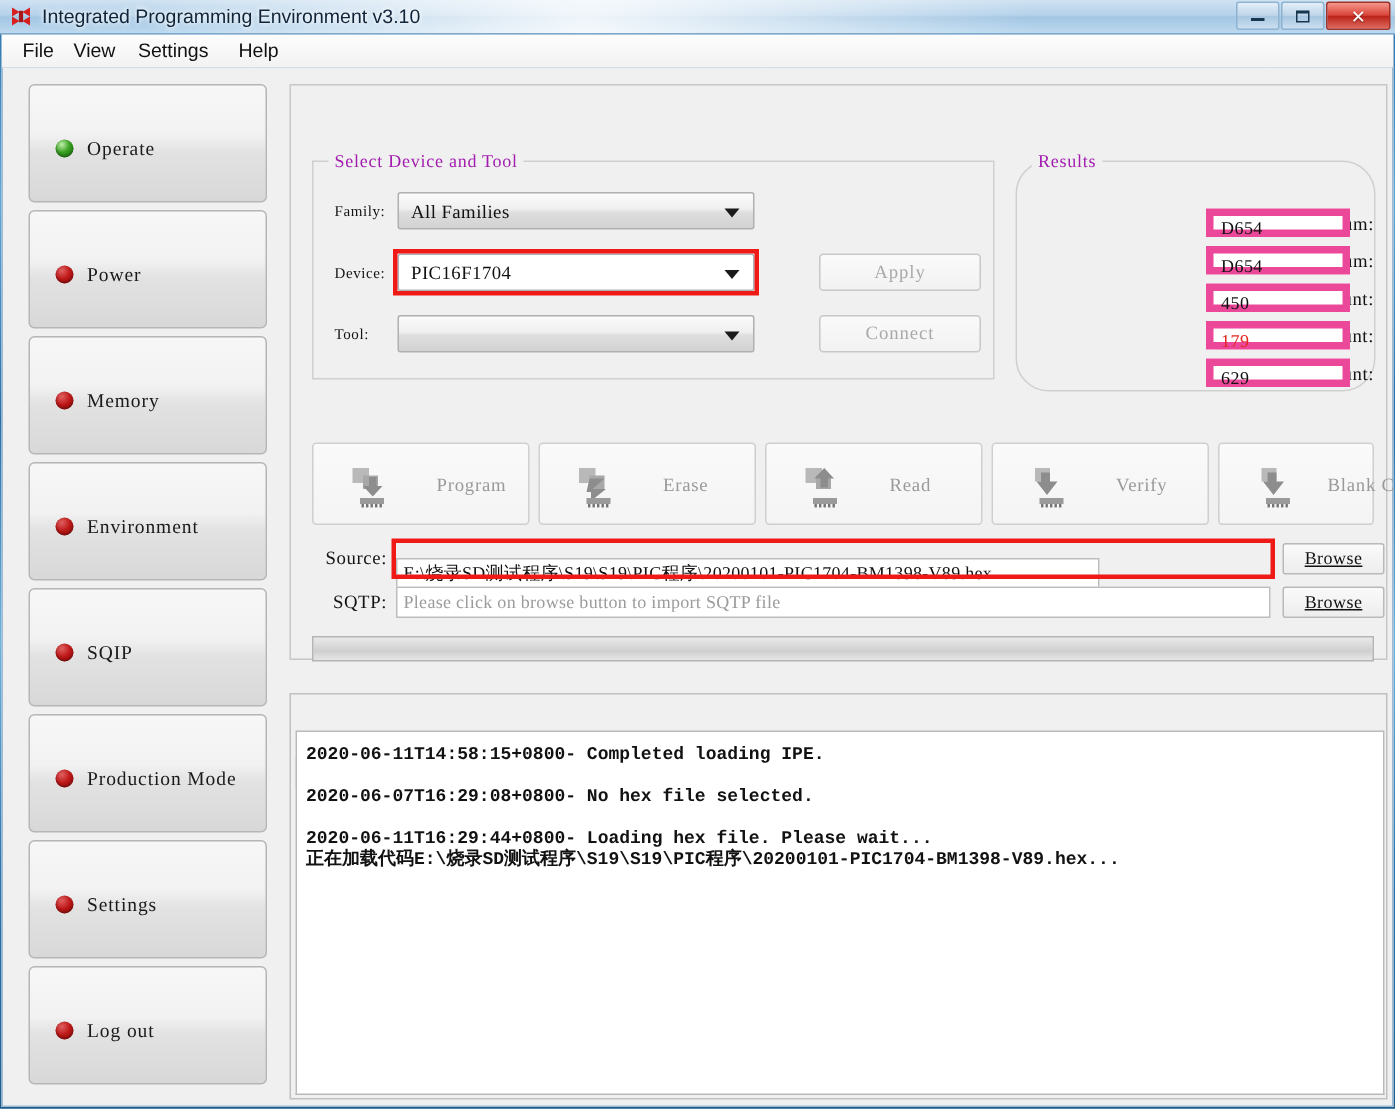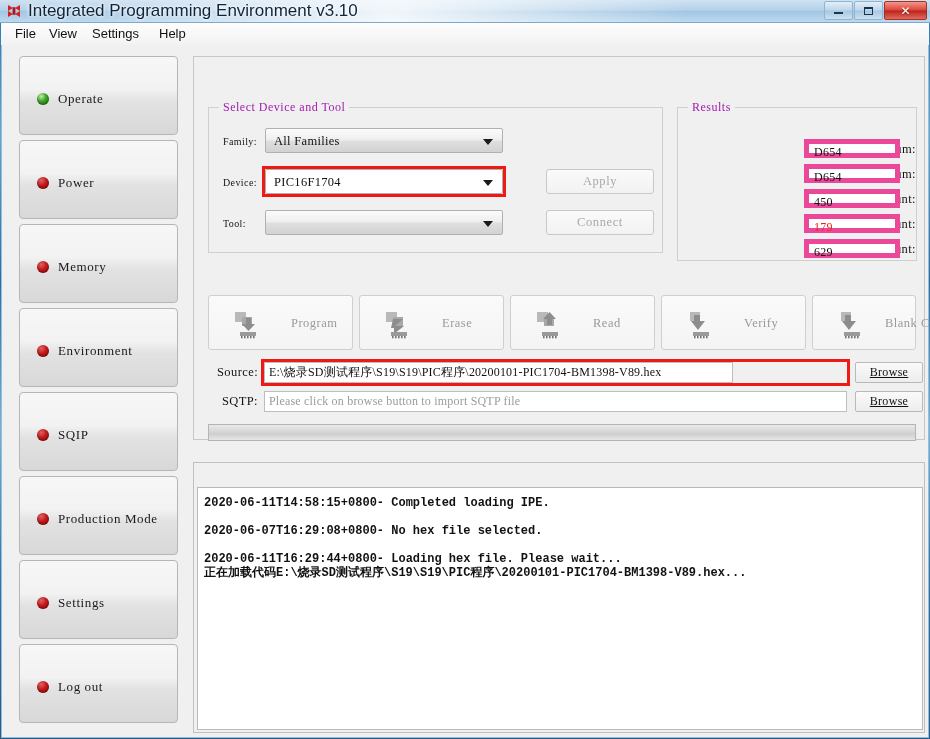--- a/index.html
+++ b/index.html
@@ -26,21 +26,21 @@
   #titlebar .glow{
     position:absolute;left:0;top:0;width:930px;height:22px;
     background:radial-gradient(circle at 42% 120%, rgba(255,255,255,.85) 0%, rgba(255,255,255,0) 55%);
     pointer-events:none;
   }
   #app-icon{
     position:absolute;left:6px;top:3px;width:16px;height:16px;
   }
   #title-text{
     position:absolute;left:28px;top:2px;height:18px;line-height:18px;
-    font-size:17px;color:#10243a;white-space:nowrap;
+    font-size:13px;color:#10243a;white-space:nowrap;
     text-shadow:0 0 3px #fff,0 0 5px #fff;
   }
   .winbtn{
     position:absolute;top:1px;height:19px;border:1px solid #8fb4d2;
     border-radius:2px;box-sizing:border-box;
   }
   #btn-min{left:824px;width:29px;background:linear-gradient(180deg,#e3eef8 0%,#bfd6ea 48%,#a7c6e0 52%,#cde0f1 100%);}
   #btn-max{left:854px;width:29px;background:linear-gradient(180deg,#e3eef8 0%,#bfd6ea 48%,#a7c6e0 52%,#cde0f1 100%);}
   #btn-close{left:884px;width:43px;background:linear-gradient(180deg,#f4968a 0%,#d9453a 48%,#bb2319 52%,#e06b5e 100%);border-color:#a23129;}
   .winbtn span{
@@ -109,21 +109,21 @@
 
   
   .group{
     position:absolute;border:1px solid #cfcfcf;box-sizing:border-box;background:transparent;
   }
   .group > .gtitle{
     position:absolute;top:-8px;left:10px;background:#f0f0f0;padding:0 4px;
     font-family:"Liberation Serif",serif;font-size:12px;color:#a21caf;letter-spacing:.5px;white-space:nowrap;
   }
   #grp-device{left:14px;top:50px;width:455px;height:146px;}
-  #grp-results{left:483px;top:50px;width:240px;height:154px;}
+  #grp-results{left:483px;top:50px;width:240px;height:154px;border-radius:22px;}
 
   .fld-label{
     position:absolute;font-family:"Liberation Serif",serif;font-size:10px;color:#131313;
     letter-spacing:.4px;white-space:nowrap;height:16px;line-height:16px;
   }
 
   .combo{
     position:absolute;height:25px;box-sizing:border-box;
     background:linear-gradient(180deg,#fbfbfb 0%,#efefef 45%,#dedede 55%,#d2d2d2 100%);
     border:1px solid #b0b0b0;border-radius:2px;
@@ -448,21 +448,21 @@
                 <rect x="11" y="27" width="1.6" height="2.3"></rect>
                 <rect x="14" y="27" width="1.6" height="2.3"></rect>
                 <rect x="17" y="27" width="1.6" height="2.3"></rect>
                 <rect x="20" y="27" width="1.6" height="2.3"></rect>
               </g>
           </svg>
           <div class="oplbl" style="left:48px">Blank Check</div>
         </div>
 
         <div class="path-label" style="left:14px;top:306px;width:50px">Source:</div>
-        <div class="path-box" style="left:70px;top:305px;width:469px">
+        <div class="path-box" style="left:70px;top:315px;width:469px">
           <span style="width:575px">E:\烧录SD测试程序\S19\S19\PIC程序\20200101-PIC1704-BM1398-V89.hex</span>
         </div>
         <div class="redbox" style="left:67px;top:302px;width:589px;height:27px"></div>
         <div class="browse" style="left:661px;top:305px">
           <span><u>Browse</u></span>
         </div>
 
         <div class="path-label" style="left:14px;top:335px;width:50px">SQTP:</div>
         <div class="path-box" style="left:70px;top:334px;width:583px">
           <span class="ph" style="width:575px">Please click on browse button to import SQTP file</span>

